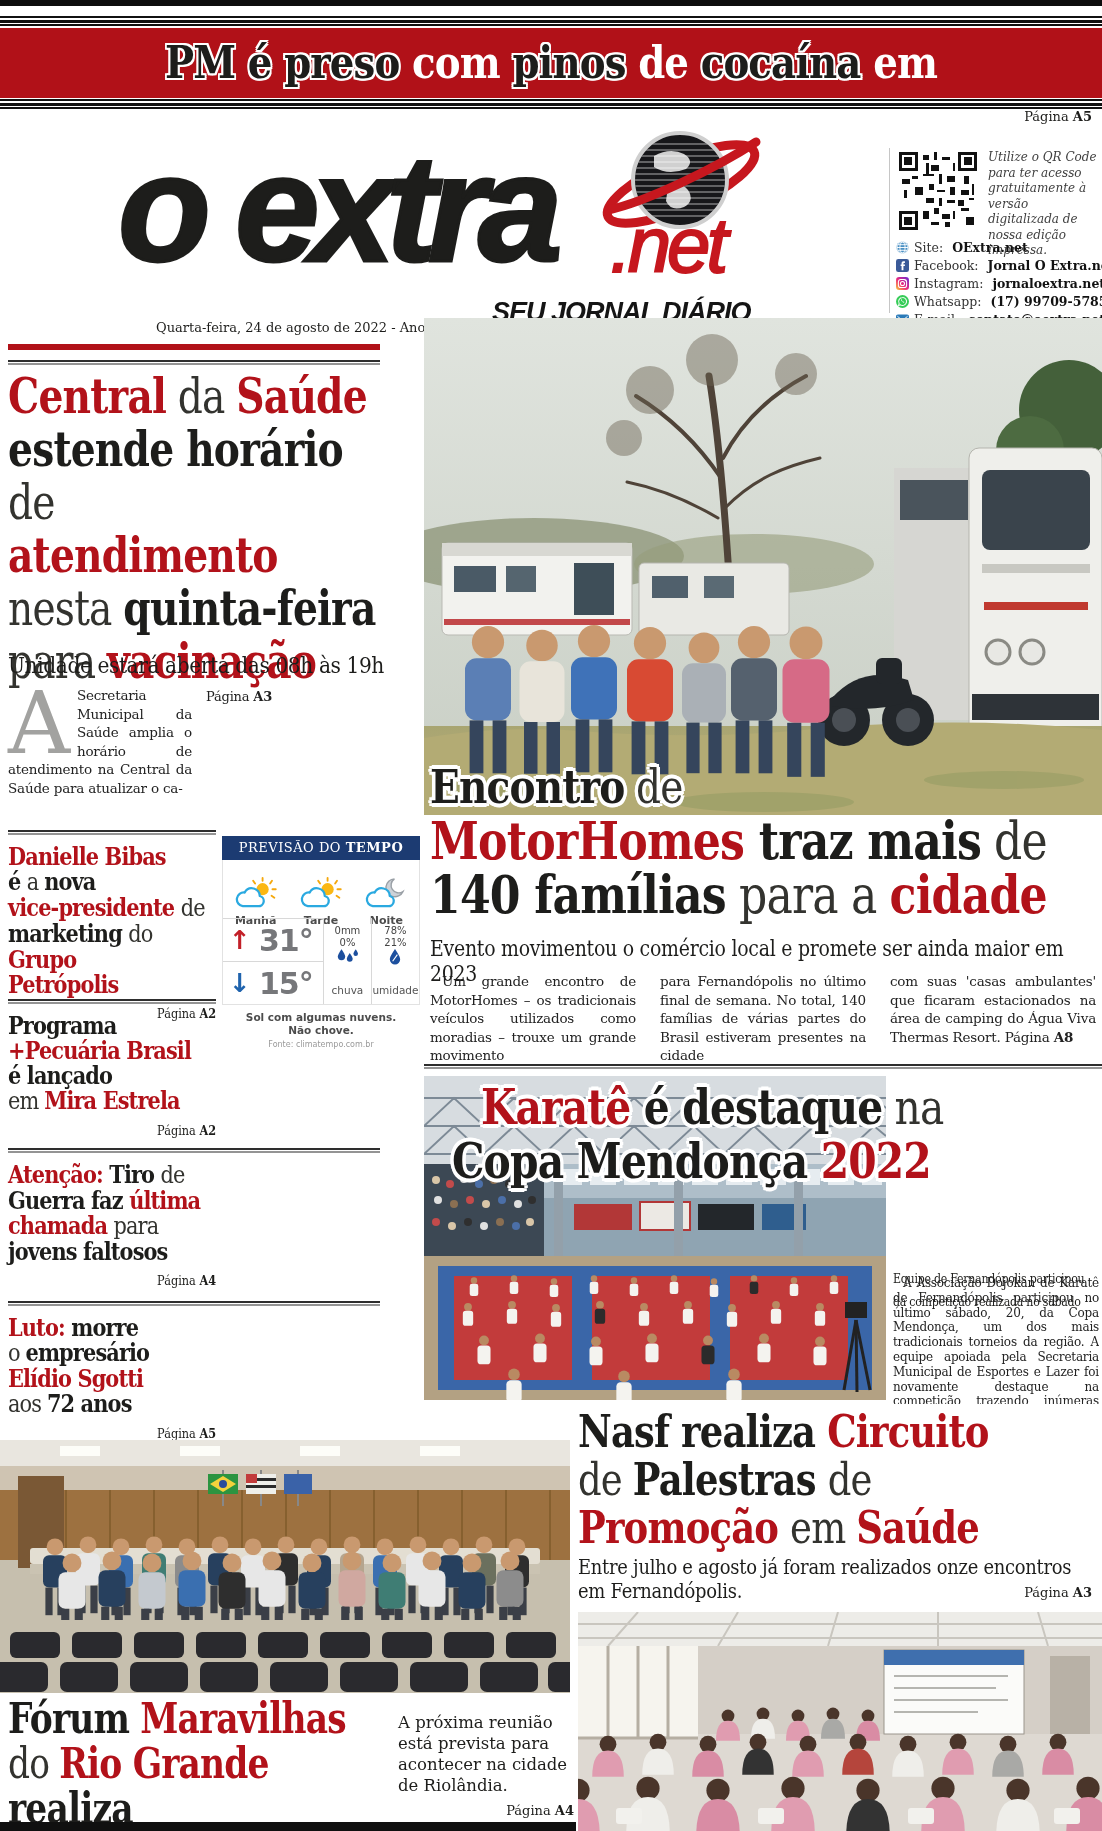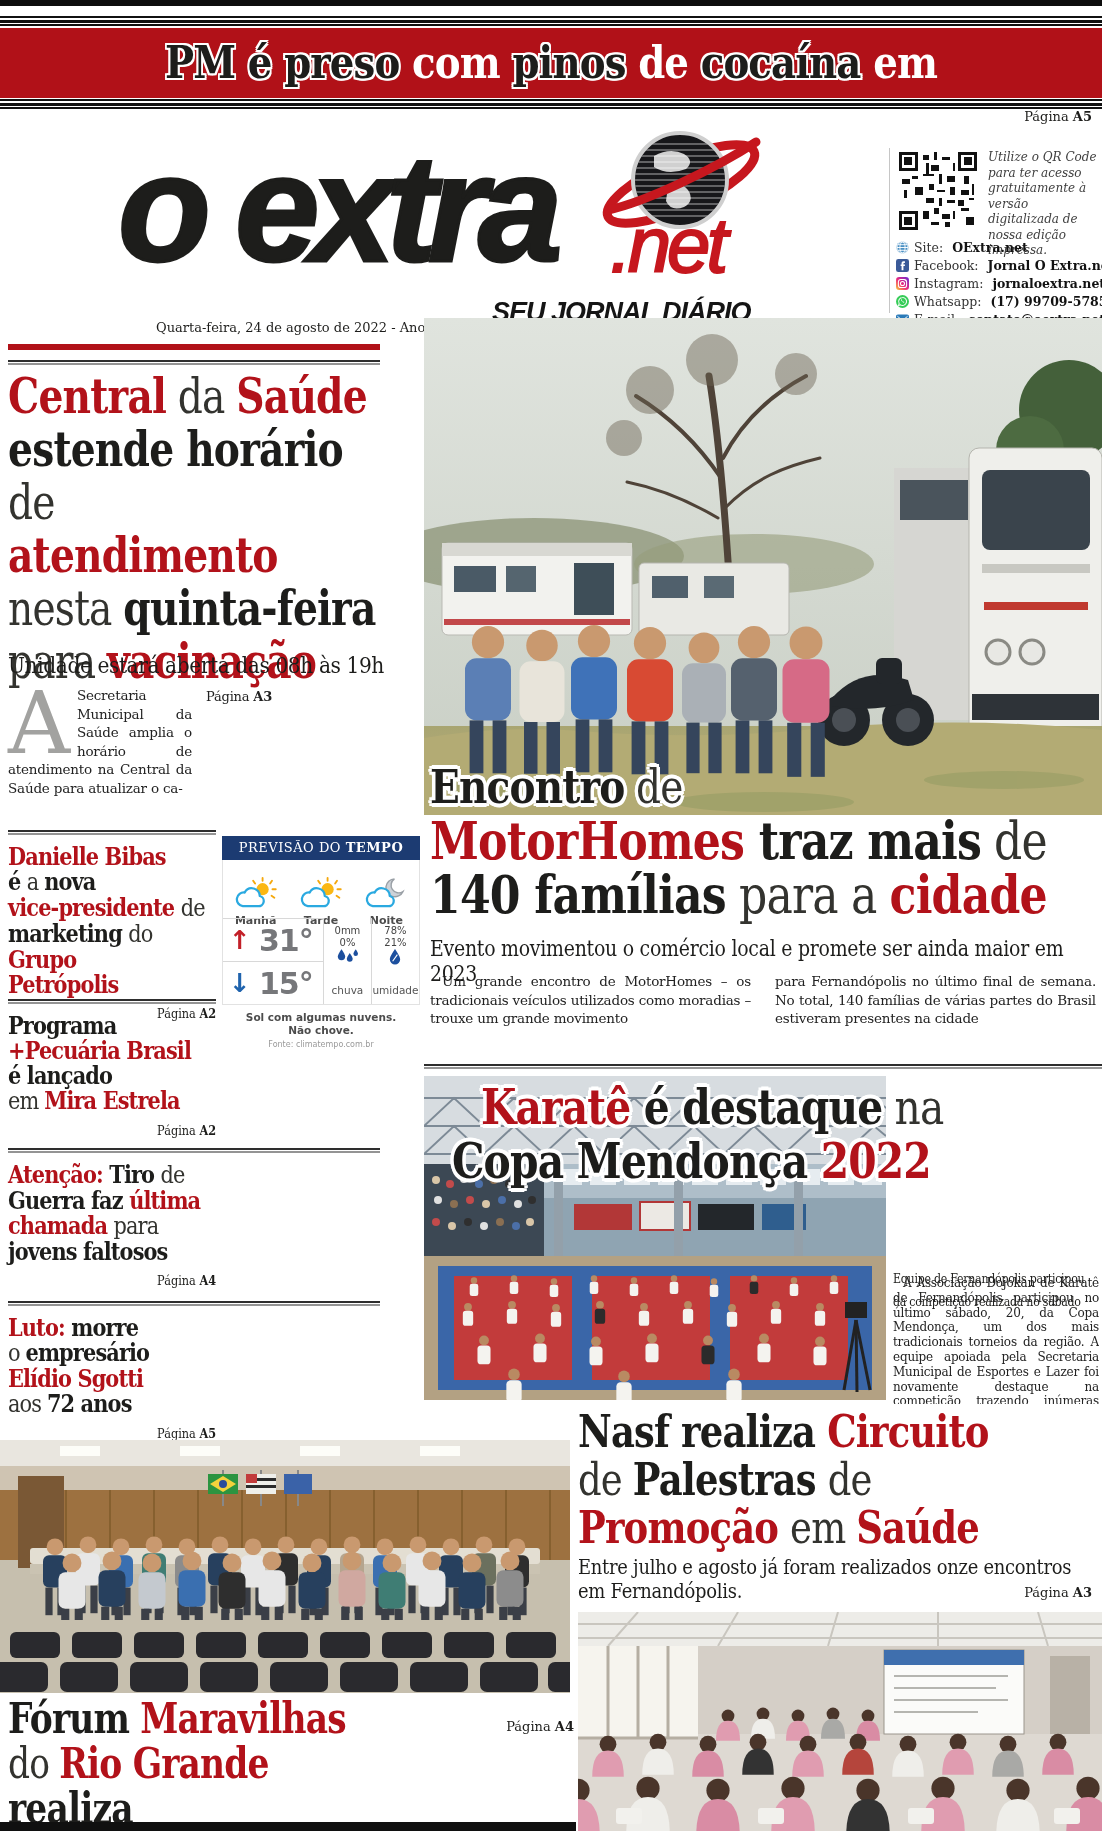--- a/index.html
+++ b/index.html
@@ -378,20 +378,24 @@
       <div class="cx85 outl l1"><span class="s-k">Encontro</span><span class="s-l"> de</span></div>
       <div class="cx85"><span class="s-r">MotorHomes</span><span class="s-k"> traz mais</span><span class="s-l"> de</span></div>
       <div class="cx85"><span class="s-k">140 famílias</span><span class="s-l"> para a </span><span class="s-r">cidade</span></div>
     </div>
     <div class="abs" id="mh-sub">
       <div class="cx88">Evento movimentou o comércio local e promete ser ainda maior em 2023</div>
     </div>
     <div class="abs" id="mh-body">
       <div class="mcol bodytxt indent">Um grande encontro de MotorHomes – os tradicionais veículos utilizados como moradias – trouxe um grande movimento</div>
       <div class="mcol bodytxt">para Fernandópolis no último final de semana. No total, 140 famílias de várias partes do Brasil estiveram presentes na cidade</div>
+      <div class="mcol bodytxt">
+        <span>com suas 'casas ambulantes' que ficaram estacionados na área de camping do Água Viva Thermas Resort.</span>
+        <span><span>Página </span><span class="pgnum">A8</span></span>
+      </div>
     </div>
   </div>
 
   <div class="abs" id="weather">
     <div id="w-head"><span>PREVISÃO DO </span><b>TEMPO</b></div>
     <div id="w-icons">
       <div class="wcol">
         <svg width="46" height="32" viewBox="0 0 48 34">
           <g stroke="#f5a80c" stroke-width="2" stroke-linecap="round">
               <line x1="31" y1="1" x2="31" y2="4"></line>
@@ -707,20 +711,21 @@
       </g>
     </svg>
   </div>
   <div>
     <div class="abs hl" id="fo-headline">
       <div class="cx82"><span class="s-k">Fórum </span><span class="s-r">Maravilhas</span></div>
       <div class="cx82"><span class="s-l">do </span><span class="s-r">Rio Grande </span><span class="s-k">realiza</span></div>
 
     </div>
     <div class="abs" id="fo-note">
+      <span>A próxima reunião está prevista para acontecer na cidade de Riolândia.</span>
       <div class="pgline"><span>Página </span><span class="pgnum">A4</span></div>
     </div>
   </div>
 
   <div>
     <div class="abs hl" id="na-headline">
       <div class="cx84"><span class="s-k">Nasf realiza </span><span class="s-r">Circuito</span></div>
       <div class="cx84"><span class="s-l">de </span><span class="s-k">Palestras </span><span class="s-l">de</span></div>
       <div class="cx84"><span class="s-r">Promoção </span><span class="s-l">em </span><span class="s-r">Saúde</span></div>
     </div>

